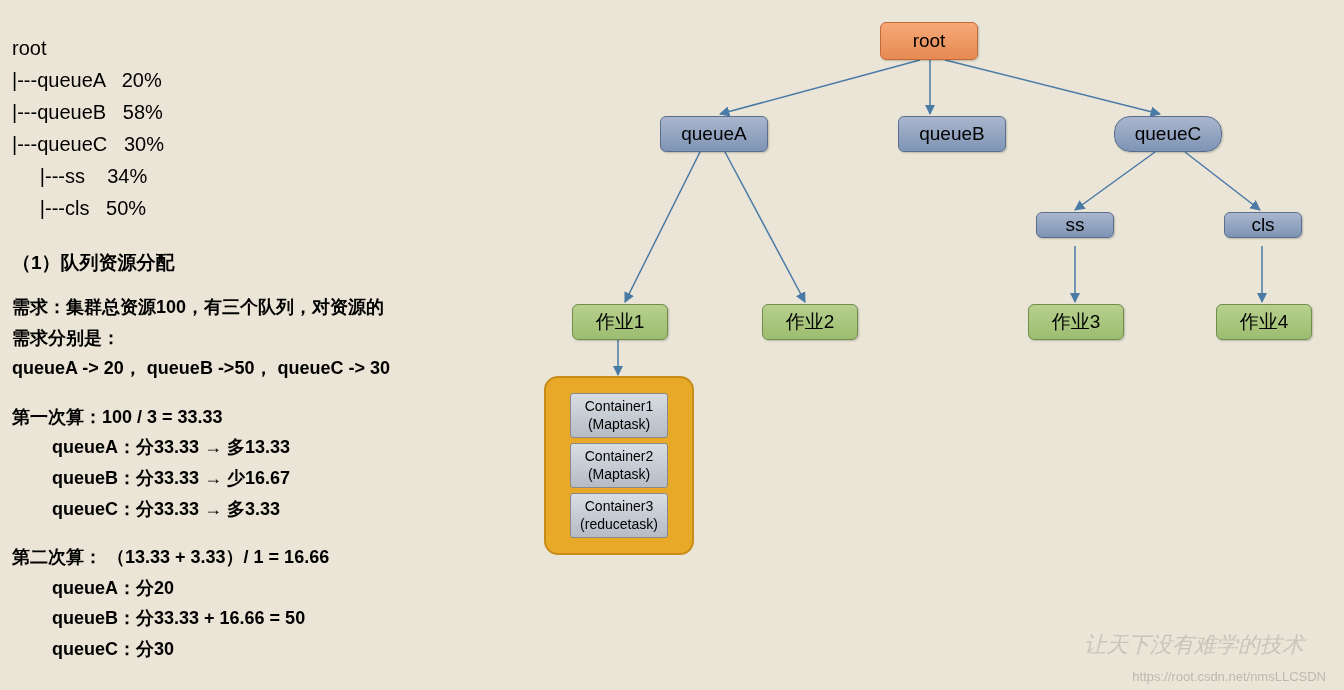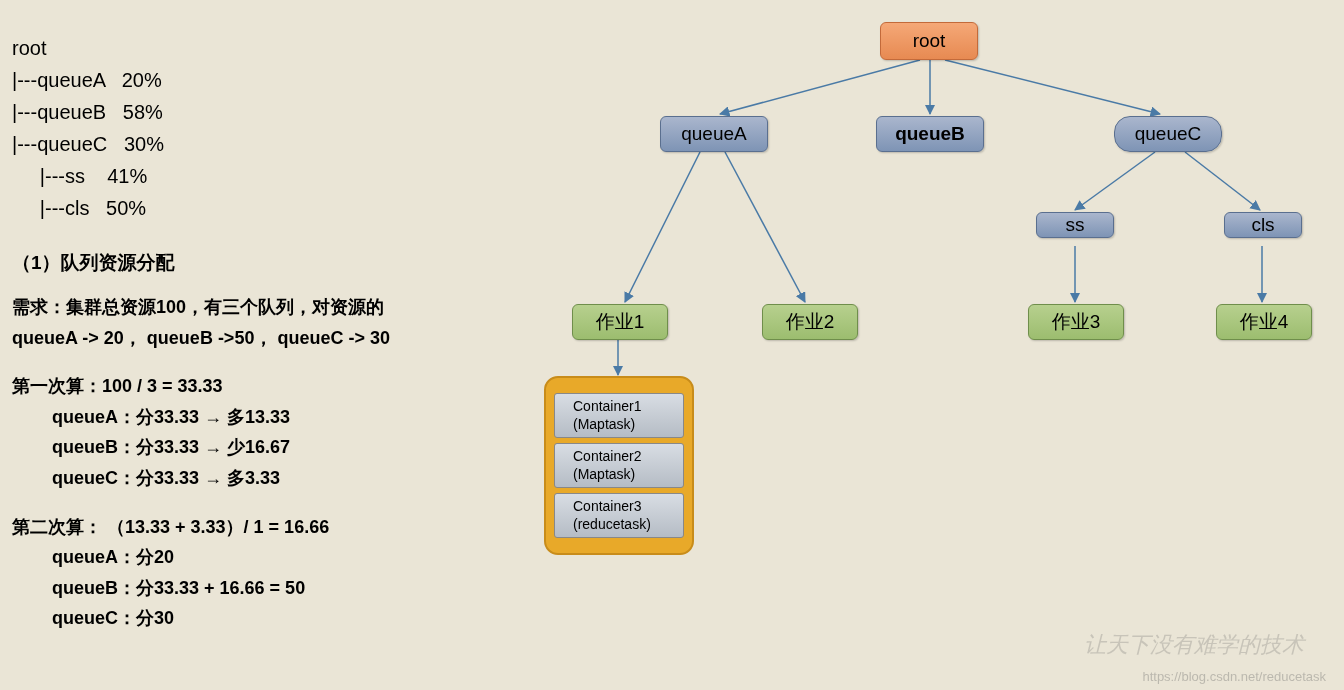--- a/index.html
+++ b/index.html
@@ -84,22 +84,23 @@
     border: 2px solid #c88c1a;
     border-radius: 14px;
     padding: 10px 8px;
     width: 150px;
   }
   .container-item {
     background: linear-gradient(#d8dde3, #b5bcc5);
     border: 1px solid #888;
     border-radius: 3px;
     font-size: 14px;
-    padding: 4px 18px;
-    margin: 5px 0;
+    text-align: center;
+    padding: 4px 2px;
+    margin: 5px 16px;
     line-height: 1.25;
   }
   svg.edges {
     position: absolute;
     left: 0; top: 0;
     width: 844px; height: 690px;
     pointer-events: none;
   }
   .watermark1 {
     position: absolute;
@@ -120,28 +121,29 @@
 </style>
 </head>
 <body>
 
 <div class="left-col">
   <div class="tree-text">
 <span>root</span>
 <span>|---queueA   20%</span>
 <span>|---queueB   58%</span>
 <span>|---queueC   30%</span>
-<span>     |---ss    41%</span>
+<span>     |---ss    34%</span>
 <span>     |---cls   50%</span></div>
 
   <div class="section-title">（1）队列资源分配</div>
 
   <div class="body-text">
     <div class="para">
       <div>需求：集群总资源100，有三个队列，对资源的</div>
+      <div>需求分别是：</div>
       <div>queueA -&gt; 20， queueB -&gt;50， queueC -&gt; 30</div>
     </div>
 
     <div class="para">
       <div>第一次算：100 / 3 = 33.33</div>
       <div class="indent">queueA：分33.33 → 多13.33</div>
       <div class="indent">queueB：分33.33 → 少16.67</div>
       <div class="indent">queueC：分33.33 → 多3.33</div>
     </div>
 
@@ -175,21 +177,21 @@
     <line x1="575" y1="246" x2="575" y2="302" stroke="#4a7aa6" stroke-width="1.5" marker-end="url(#arrow)"></line>
 
     <line x1="762" y1="246" x2="762" y2="302" stroke="#4a7aa6" stroke-width="1.5" marker-end="url(#arrow)"></line>
 
     <line x1="118" y1="340" x2="118" y2="375" stroke="#4a7aa6" stroke-width="1.5" marker-end="url(#arrow)"></line>
   </svg>
 
   <div class="node root-node" style="left:380px; top:22px;">root</div>
 
   <div class="node queue-node" style="left:160px; top:116px;">queueA</div>
-  <div class="node queue-node" style="left:376px; top:116px;font-weight:bold;">queueB</div>
+  <div class="node queue-node" style="left:398px; top:116px;">queueB</div>
   <div class="node queue-node" style="left:614px; top:116px;border-radius:16px;">queueC</div>
 
   <div class="node sub-node" style="left:536px; top:212px;">ss</div>
   <div class="node sub-node" style="left:724px; top:212px;">cls</div>
 
   <div class="node job-node" style="left:72px; top:304px;">作业1</div>
   <div class="node job-node" style="left:262px; top:304px;">作业2</div>
   <div class="node job-node" style="left:528px; top:304px;">作业3</div>
   <div class="node job-node" style="left:716px; top:304px;">作业4</div>
 
@@ -203,13 +205,13 @@
         <div>(Maptask)</div>
     </div>
     <div class="container-item">
       <div>Container3</div>
         <div>(reducetask)</div>
     </div>
   </div>
 </div>
 
 <div class="watermark1">让天下没有难学的技术</div>
-<div class="watermark2">https://blog.csdn.net/reducetask</div>
+<div class="watermark2">https://root.csdn.net/nmsLLCSDN</div>
 
 </body></html>

